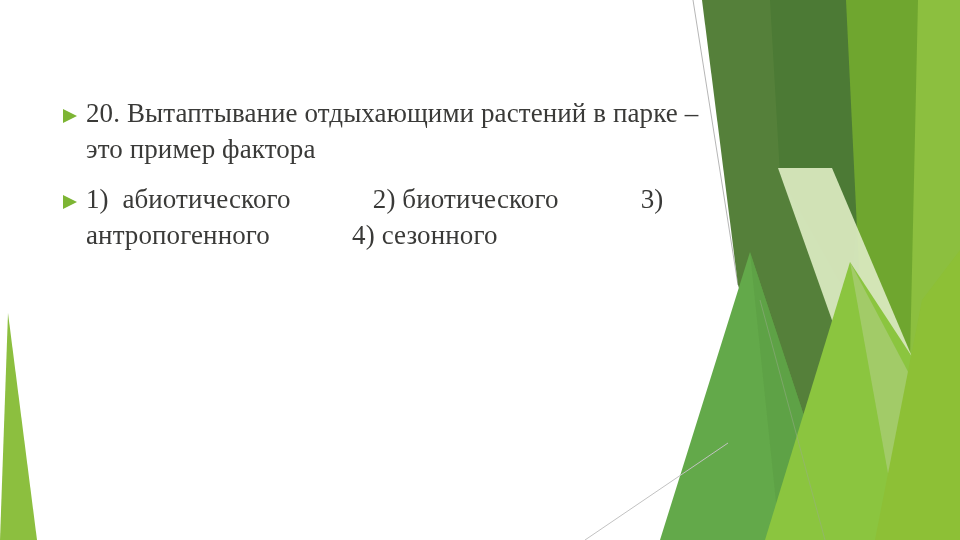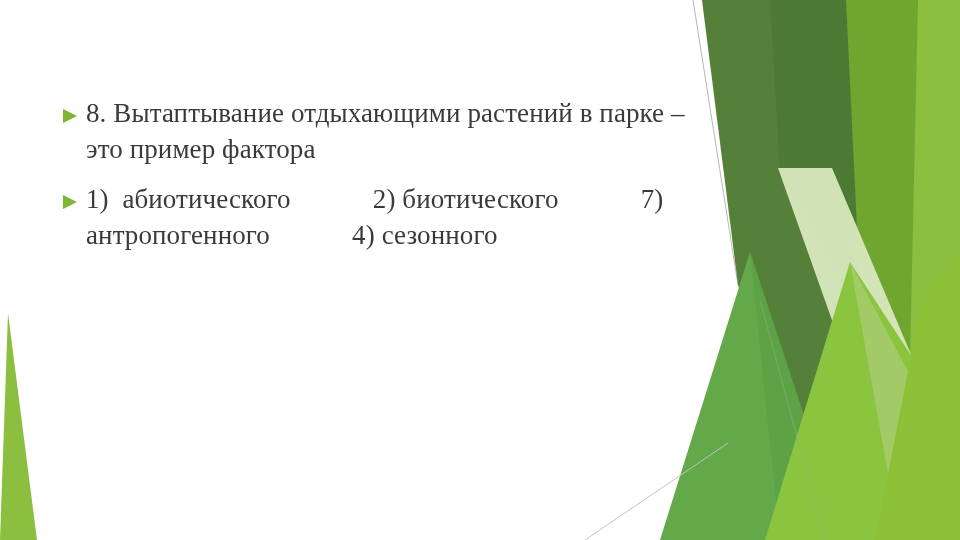--- a/index.html
+++ b/index.html
@@ -106,26 +106,26 @@
   </svg>
 
   <div id="body-placeholder">
 
     <div class="bullet-row">
       <span class="bullet-marker">
         <svg width="17" height="16" viewBox="0 0 17 16" xmlns="http://www.w3.org/2000/svg">
           <polygon points="1,1 15,8 1,15" fill="#7db534"></polygon>
         </svg>
       </span>
-      <span class="bullet-text">8. Вытаптывание отдыхающими растений в парке – это пример фактора</span>
+      <span class="bullet-text">20. Вытаптывание отдыхающими растений в парке – это пример фактора</span>
     </div>
 
     <div class="bullet-row">
       <span class="bullet-marker">
         <svg width="17" height="16" viewBox="0 0 17 16" xmlns="http://www.w3.org/2000/svg">
           <polygon points="1,1 15,8 1,15" fill="#7db534"></polygon>
         </svg>
       </span>
-      <span class="bullet-text">1)  абиотического            2) биотического            7) антропогенного            4) сезонного</span>
+      <span class="bullet-text">1)  абиотического            2) биотического            3) антропогенного            4) сезонного</span>
     </div>
 
   </div>
 </div>
 
 </body></html>

